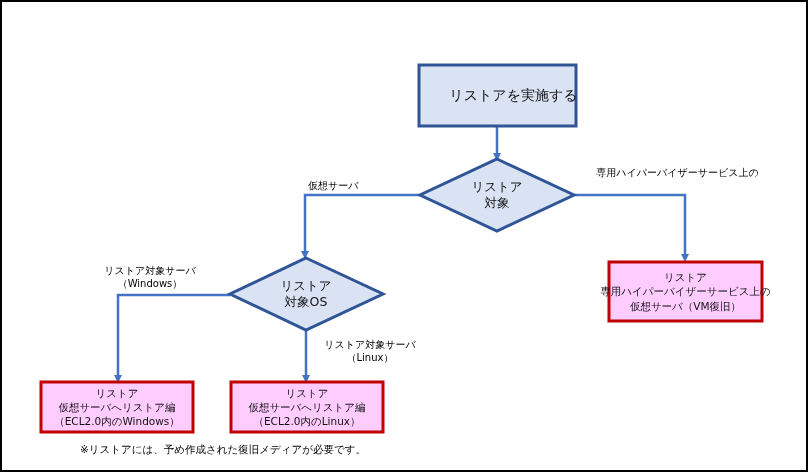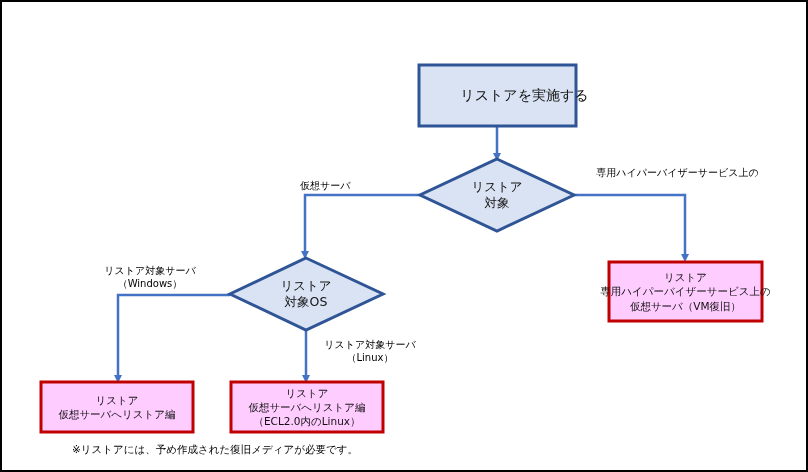--- a/index.html
+++ b/index.html
@@ -8,21 +8,21 @@
     .frame { position: absolute; left: 0; top: 0; width: 804px; height: 468px;
              border: 2px solid #000000; box-sizing: content-box; }
     svg.diagram { position: absolute; left: 0; top: 0; }
     .label { position: absolute; text-align: center; color: #000; line-height: 1.3; white-space: nowrap; }
     .lbl-small { font-size: 10px; }
     .node-text { position: absolute; display: flex; flex-direction: column; align-items: center;
                  justify-content: center; text-align: center; color: #111; white-space: nowrap; }
     .start-text { font-size: 14px; }
     .diamond-text { font-size: 12.5px; line-height: 1.3; }
     .result-text { font-size: 10.5px; line-height: 1.35; }
-    .note { position: absolute; left: 72px; top: 443px; font-size: 10.5px; color: #000; white-space: nowrap; }
+    .note { position: absolute; left: 80px; top: 443px; font-size: 10.5px; color: #000; white-space: nowrap; }
   </style>
 </head>
 <body>
 
 <div class="frame"></div>
 
 <svg class="diagram" width="808" height="472" viewBox="0 0 808 472">
   <defs>
     <marker id="arrowhead" markerWidth="8" markerHeight="8" refX="4" refY="4" orient="auto" markerUnits="userSpaceOnUse">
       <path d="M0,0 L8,4 L0,8 Z" fill="#4472c4"></path>
@@ -39,35 +39,35 @@
 
   <polygon points="497,159 574,195 497,231 420,195" fill="#dae3f3" stroke="#2f5597" stroke-width="3"></polygon>
 
   <polygon points="306,258 383,294 306,330 230,294" fill="#dae3f3" stroke="#2f5597" stroke-width="3"></polygon>
 
   <rect x="609" y="262" width="153" height="59" fill="#ffccff" stroke="#c00000" stroke-width="3"></rect>
   <rect x="41" y="382" width="152" height="50" fill="#ffccff" stroke="#c00000" stroke-width="3"></rect>
   <rect x="231" y="382" width="152" height="50" fill="#ffccff" stroke="#c00000" stroke-width="3"></rect>
 </svg>
 
-<div class="node-text start-text" style="left:419px; top:65px; width:189px; height:61px;padding-left:11px;">
+<div class="node-text start-text" style="left:419px; top:65px; width:189px; height:61px;">
   <span>リストアを実施する</span>
 </div>
 
 <div class="node-text diamond-text" style="left:440px; top:172px; width:114px; height:46px;">
   <span>リストア</span>
   <span>対象</span>
 </div>
 
 <div class="node-text diamond-text" style="left:249px; top:271px; width:114px; height:46px;">
   <span>リストア</span>
   <span>対象OS</span>
 </div>
 
-<div class="label lbl-small" style="left:300px; top:179px;text-align:right;">
+<div class="label lbl-small" style="left:308px; top:179px;text-align:right;">
   <span>仮想サーバ</span>
 </div>
 
 <div class="label lbl-small" style="left:590px; top:166px; width:175px;">
   <div>専用ハイパーバイザーサービス上の</div>
 </div>
 
 <div class="label lbl-small" style="left:90px; top:264px; width:120px;">
   <div>リストア対象サーバ</div>
   <div>（Windows）</div>
@@ -80,20 +80,21 @@
 
 <div class="node-text result-text" style="left:609px; top:262px; width:153px; height:59px;">
   <span>リストア</span>
   <span>専用ハイパーバイザーサービス上の</span>
   <span>仮想サーバ（VM復旧）</span>
 </div>
 
 <div class="node-text result-text" style="left:41px; top:382px; width:152px; height:50px;">
   <span>リストア</span>
   <span>仮想サーバへリストア編</span>
+  <span>（ECL2.0内のWindows）</span>
 </div>
 
 <div class="node-text result-text" style="left:231px; top:382px; width:152px; height:50px;">
   <span>リストア</span>
   <span>仮想サーバへリストア編</span>
   <span>（ECL2.0内のLinux）</span>
 </div>
 
 <div class="note">※リストアには、予め作成された復旧メディアが必要です。</div>
 

